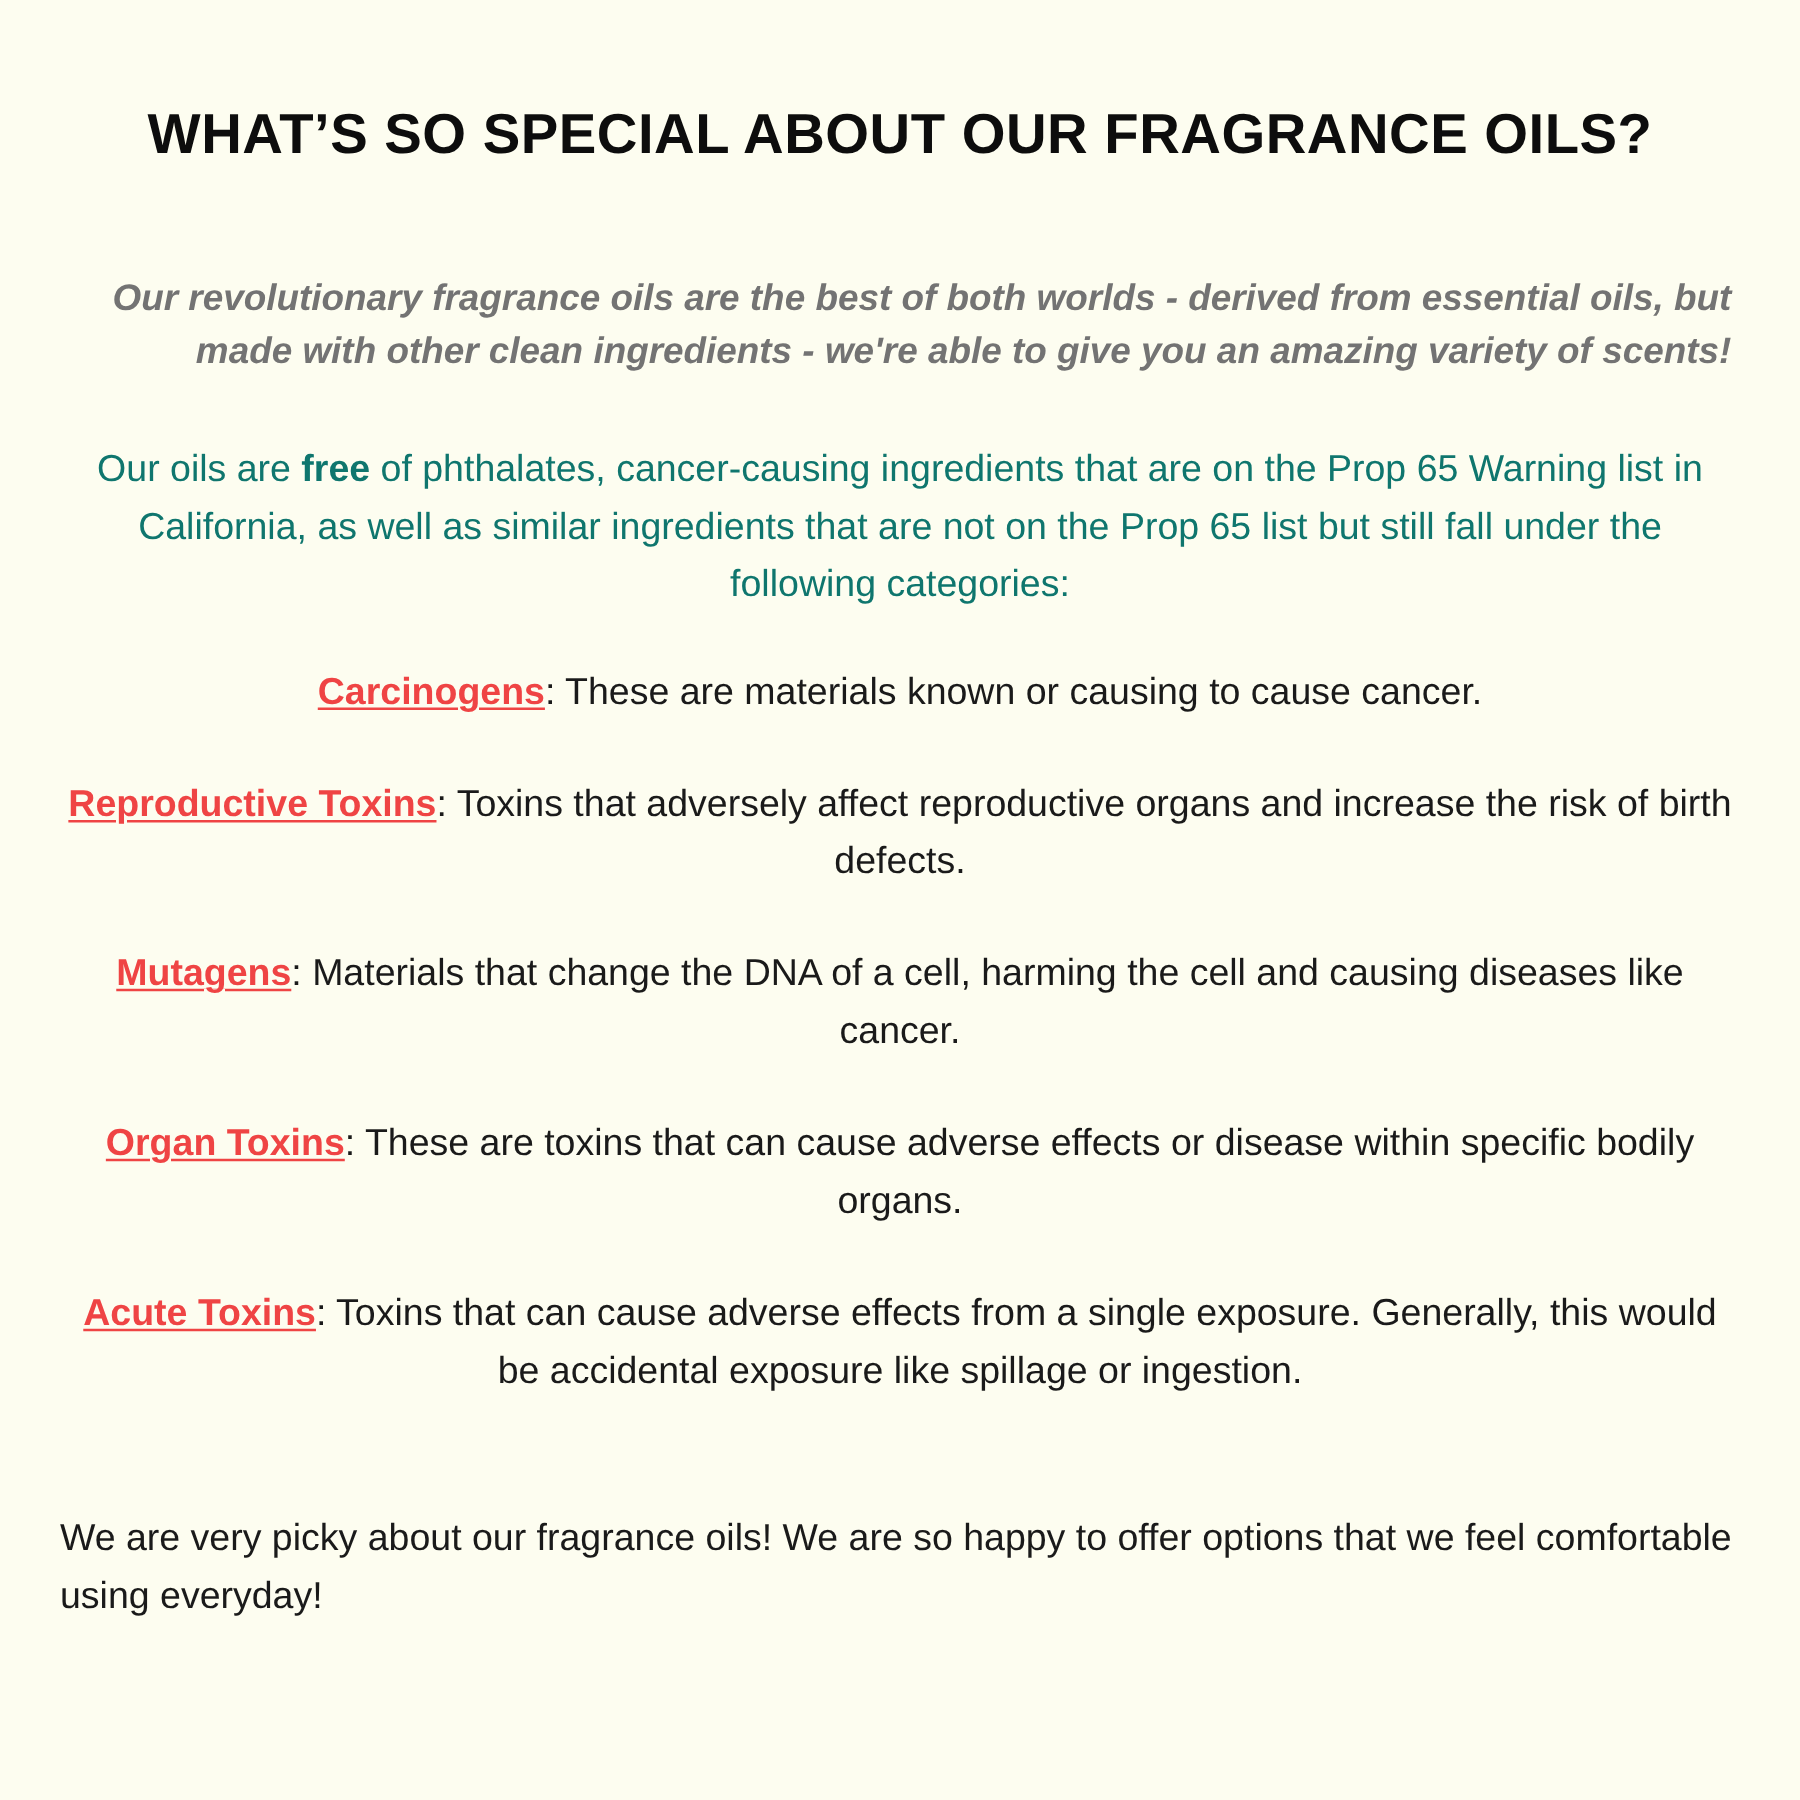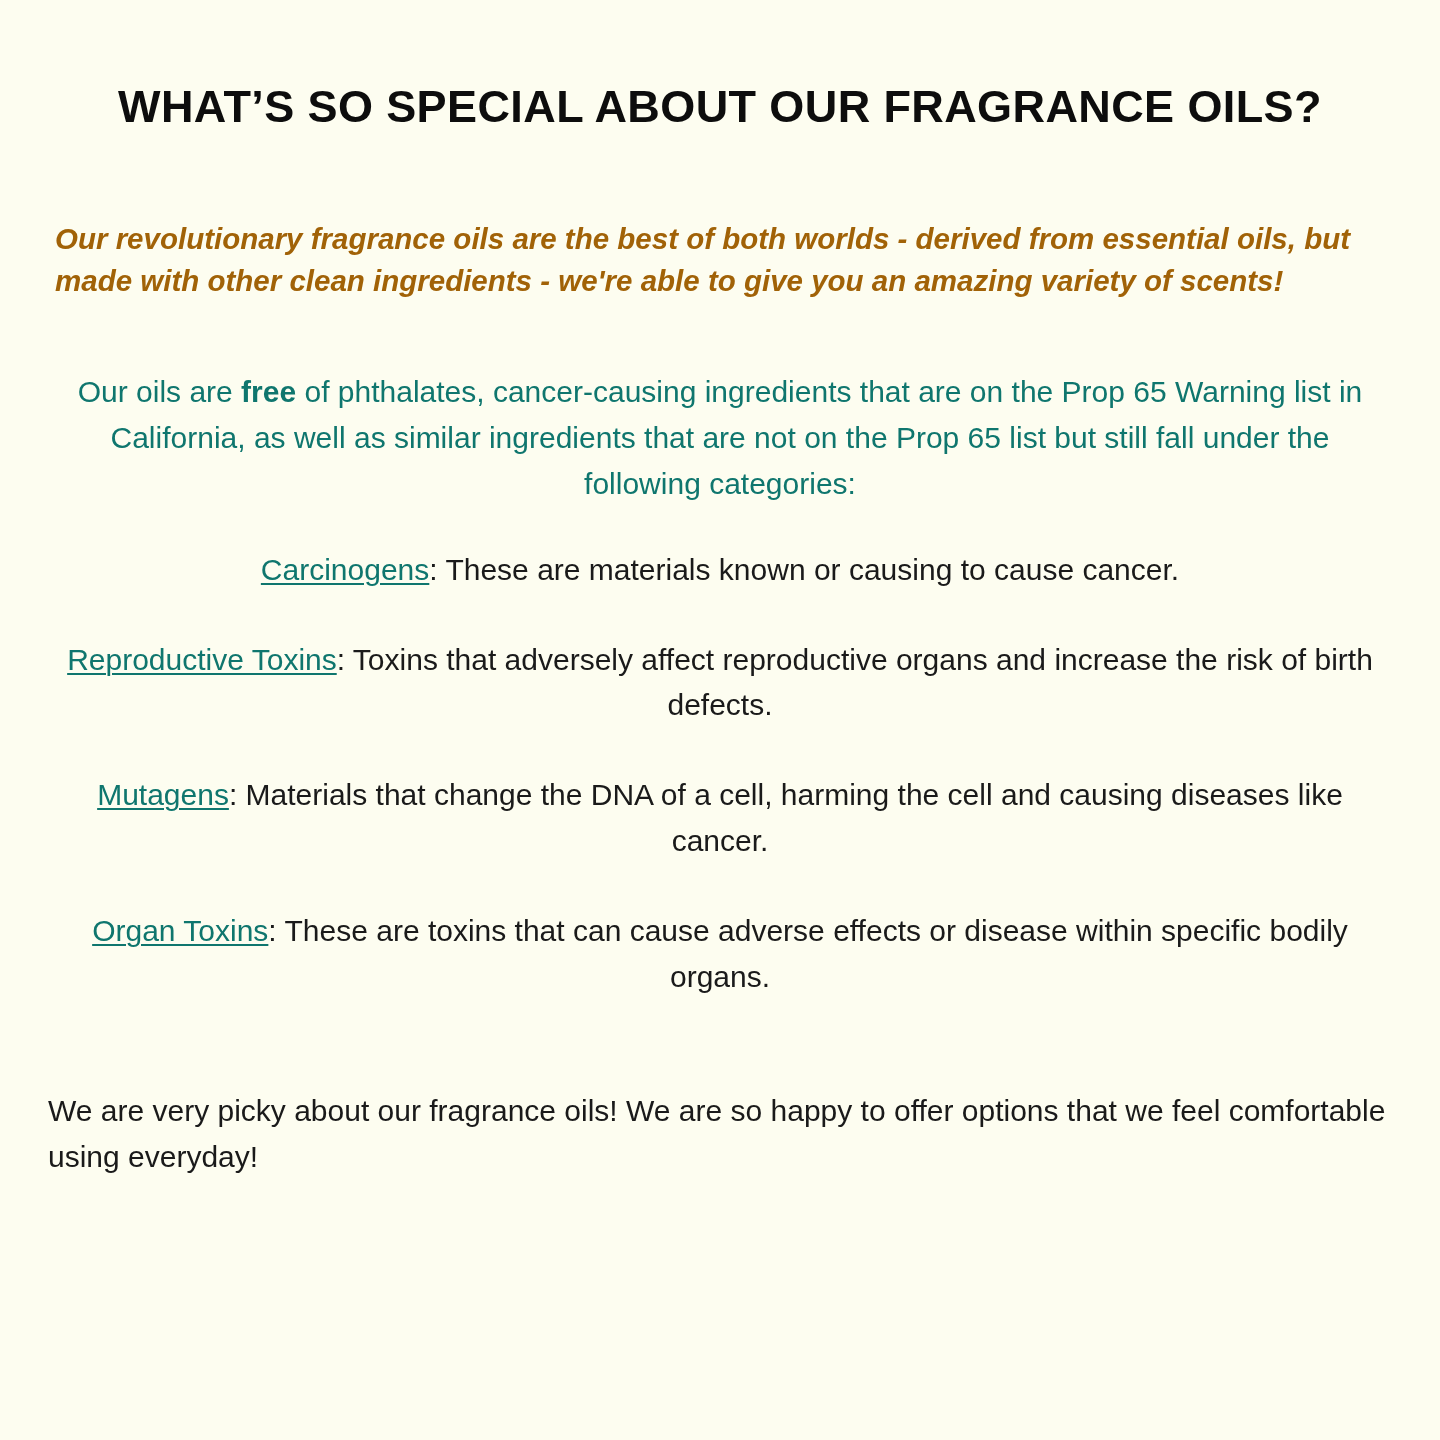--- a/index.html
+++ b/index.html
@@ -30,25 +30,25 @@
     letter-spacing: 0.4px;
     text-align: center;
     line-height: 1.1;
     margin: 22px 0 0 0;
     color: #0d0d0d;
   }
   .intro {
     font-size: 29.5px;
     font-weight: 700;
     font-style: italic;
-    text-align: left;
+    text-align: right;
     line-height: 1.45;
-    margin: 86px 0 16px 0;
+    margin: 86px 0 0 0;
     max-width: 1330px;
-    color: #a16207;
+    color: #737373;
   }
   .body-par {
     font-size: 30px;
     font-weight: 400;
     text-align: center;
     line-height: 1.53;
     margin: 50px 0 0 0;
     max-width: 1360px;
     color: #0f766e;
   }
@@ -69,22 +69,22 @@
     text-align: center;
     line-height: 1.53;
     margin: 0 0 44px 0;
     color: #1a1a1a;
     width: 100%;
   }
   .term-item:last-child {
     margin-bottom: 0;
   }
   .term-link {
-    color: #0f766e;
-    font-weight: 400;
+    color: #ef4444;
+    font-weight: 700;
     text-decoration: underline;
     text-decoration-thickness: 2px;
     text-underline-offset: 3px;
     cursor: pointer;
   }
   .closing {
     font-size: 30px;
     font-weight: 400;
     text-align: left;
     line-height: 1.53;
@@ -107,18 +107,19 @@
   <div class="term-list">
 
     <p class="term-item"><a class="term-link">Carcinogens</a><span>: These are materials known or causing to cause cancer.</span></p>
 
     <p class="term-item"><a class="term-link">Reproductive Toxins</a><span>: Toxins that adversely affect reproductive organs and increase the risk of birth defects.</span></p>
 
     <p class="term-item"><a class="term-link">Mutagens</a><span>: Materials that change the DNA of a cell, harming the cell and causing diseases like cancer.</span></p>
 
     <p class="term-item"><a class="term-link">Organ Toxins</a><span>: These are toxins that can cause adverse effects or disease within specific bodily organs.</span></p>
 
+    <p class="term-item"><a class="term-link">Acute Toxins</a><span>: Toxins that can cause adverse effects from a single exposure. Generally, this would be accidental exposure like spillage or ingestion.</span></p>
 
   </div>
 
   <p class="closing">We are very picky about our fragrance oils! We are so happy to offer options that we feel comfortable using everyday!</p>
 
 </div>
 
 </body></html>

